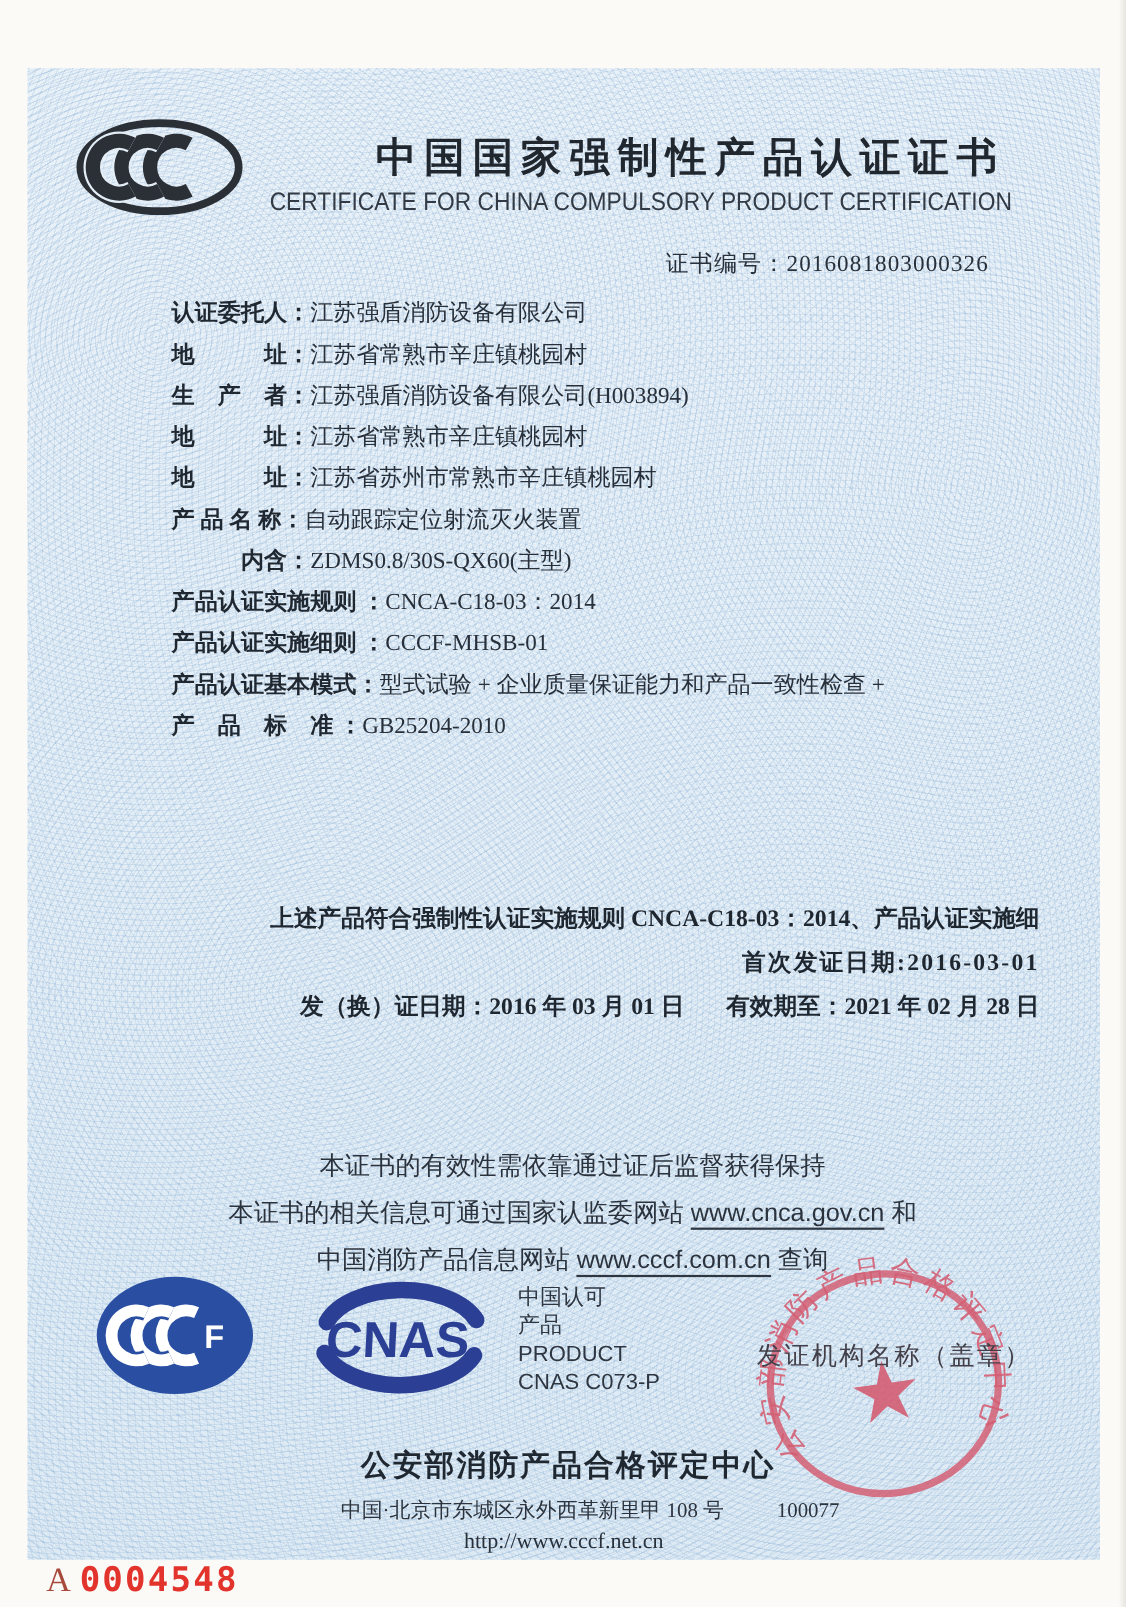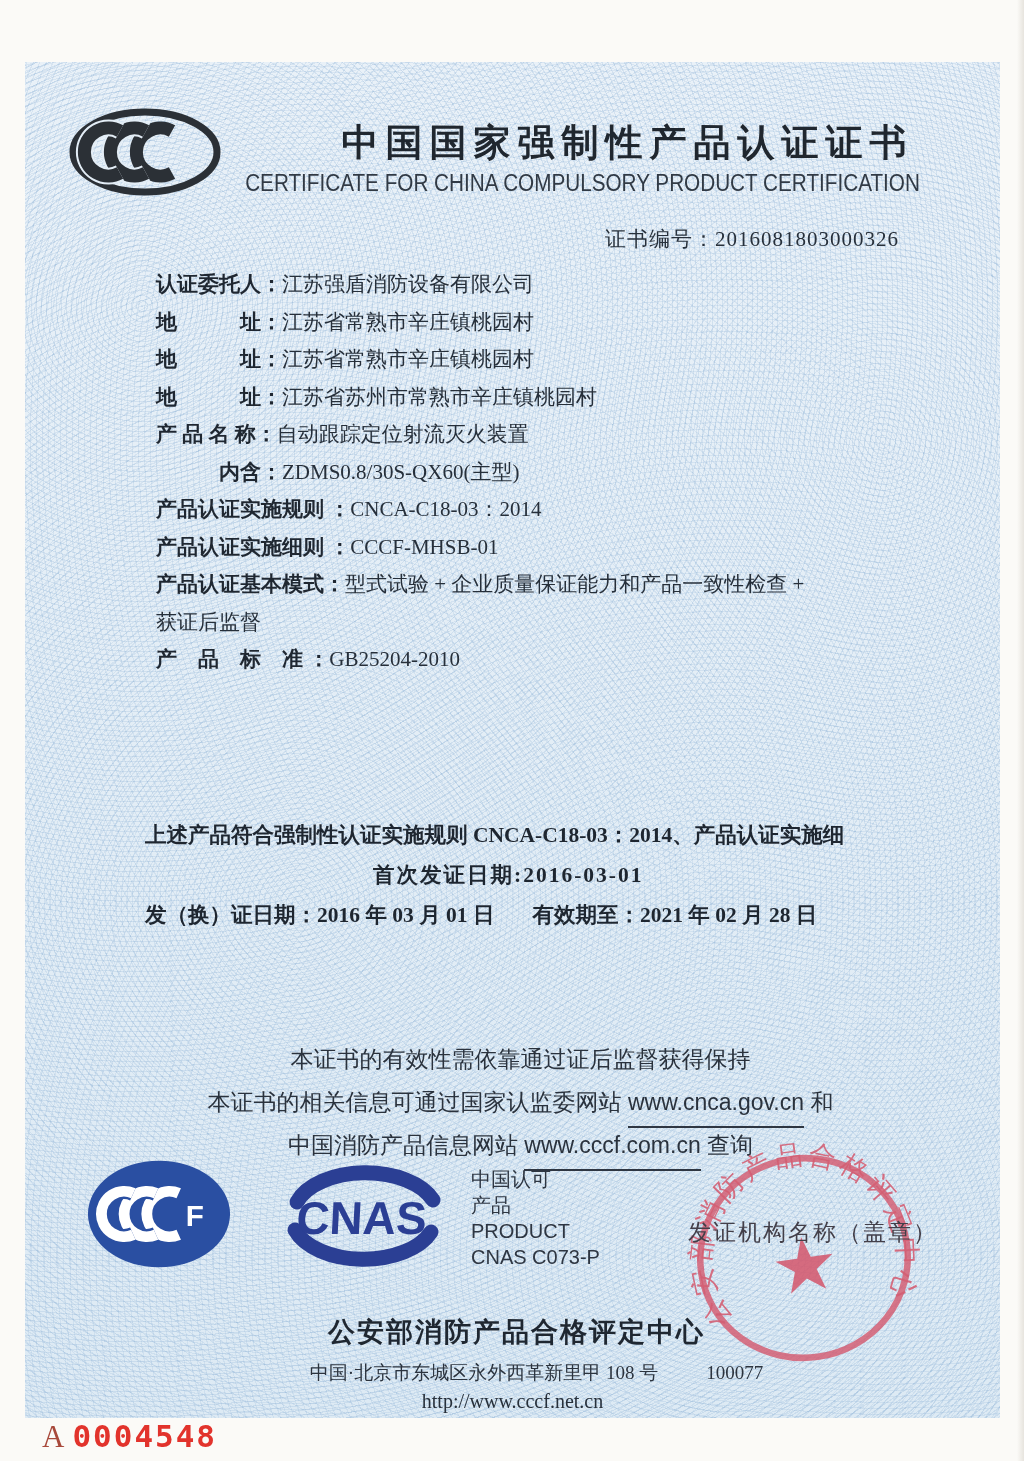--- a/index.html
+++ b/index.html
@@ -44,32 +44,32 @@
   }
   .cert-no { position:absolute; left:580px; top:163px; font-size:21px; letter-spacing:1px; color:#27303b; }
 
   
   .body-rows { position:absolute; left:120px; top:204px; width:790px; font-size:21px; line-height:37.5px; }
   .row { white-space:nowrap; }
   .lbl { font-weight:bold; color:#1f2731;margin-left:11px; }
   .val { color:#262f3a; }
 
   
-  .statement { position:absolute; left:120px; top:753px; width:800px; font-size:21.5px; line-height:40px; font-weight:bold; color:#1e2630; }
+  .statement { position:absolute; left:120px; top:753px; width:800px; font-size:21.5px; line-height:40px; font-weight:bold; color:#1e2630;text-align:right; }
   .first-issue { padding-left:228px; letter-spacing:2px; }
   .issue-row .gap { display:inline-block; width:38px; }
 
   
   .notice {
     position:absolute; left:0; right:0; top:976px; text-align:center;
     transform:translateX(8px);
     font-family:"Liberation Sans", sans-serif;
     font-size:23px; line-height:43px; color:#2a323d; white-space:nowrap;
   }
-  .ulink { border-bottom:2px solid #2e3642; padding-bottom:11px; }
+  .ulink { border-bottom:2px solid #2e3642; padding-bottom:1px; }
 
   
   .cccf-logo { position:absolute; left:60px; top:1096px; width:148px; height:112px; }
   .cnas-logo { position:absolute; left:256px; top:1092px; width:168px; height:122px; }
   .accred {
     position:absolute; left:446px; top:1104px;
     font-family:"Liberation Sans", sans-serif;
     font-size:20px; line-height:26px; color:#2e3642;
   }
 
@@ -115,28 +115,28 @@
     </g>
   </svg>
 
   <div class="title-cn">中国国家强制性产品认证证书</div>
   <div class="title-en">CERTIFICATE FOR CHINA COMPULSORY PRODUCT CERTIFICATION</div>
   <div class="cert-no">证书编号：2016081803000326</div>
 
   <div class="body-rows">
     <div class="row"><span class="lbl">认证委托人：</span><span class="val">江苏强盾消防设备有限公司</span></div>
     <div class="row"><span class="lbl">地　　　址：</span><span class="val">江苏省常熟市辛庄镇桃园村</span></div>
+    <div class="row"><span class="lbl">生　产　者：</span><span class="val">江苏强盾消防设备有限公司(H003894)</span></div>
     <div class="row"><span class="lbl">地　　　址：</span><span class="val">江苏省常熟市辛庄镇桃园村</span></div>
     <div class="row"><span class="lbl">地　　　址：</span><span class="val">江苏省苏州市常熟市辛庄镇桃园村</span></div>
     <div class="row"><span class="lbl">产 品 名 称：</span><span class="val">自动跟踪定位射流灭火装置</span></div>
     <div class="row"><span class="lbl">　　　内含：</span><span class="val">ZDMS0.8/30S-QX60(主型)</span></div>
     <div class="row"><span class="lbl">产品认证实施规则 ：</span><span class="val">CNCA-C18-03：2014</span></div>
     <div class="row"><span class="lbl">产品认证实施细则 ：</span><span class="val">CCCF-MHSB-01</span></div>
     <div class="row"><span class="lbl">产品认证基本模式：</span><span class="val">型式试验 + 企业质量保证能力和产品一致性检查 +</span></div>
-    <div class="row"><span class="lbl"></span><span class="val">获证后监督</span></div>
     <div class="row"><span class="lbl">产　品　标　准 ：</span><span class="val">GB25204-2010</span></div>
   </div>
 
   <div class="statement">
     <div>上述产品符合强制性认证实施规则 CNCA-C18-03：2014、产品认证实施细</div>
     <div class="first-issue">首次发证日期:2016-03-01</div>
     <div class="issue-row">
       <span>发（换）证日期：2016 年 03 月 01 日</span><span class="gap"></span><span>有效期至：2021 年 02 月 28 日</span>
     </div>
   </div>

